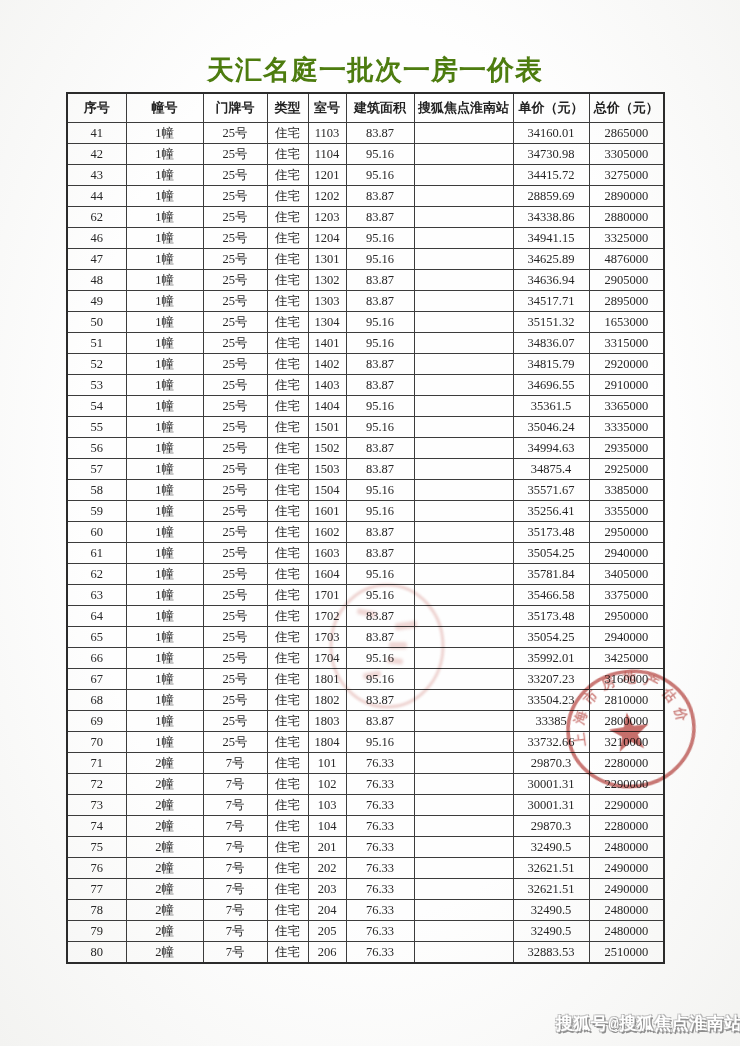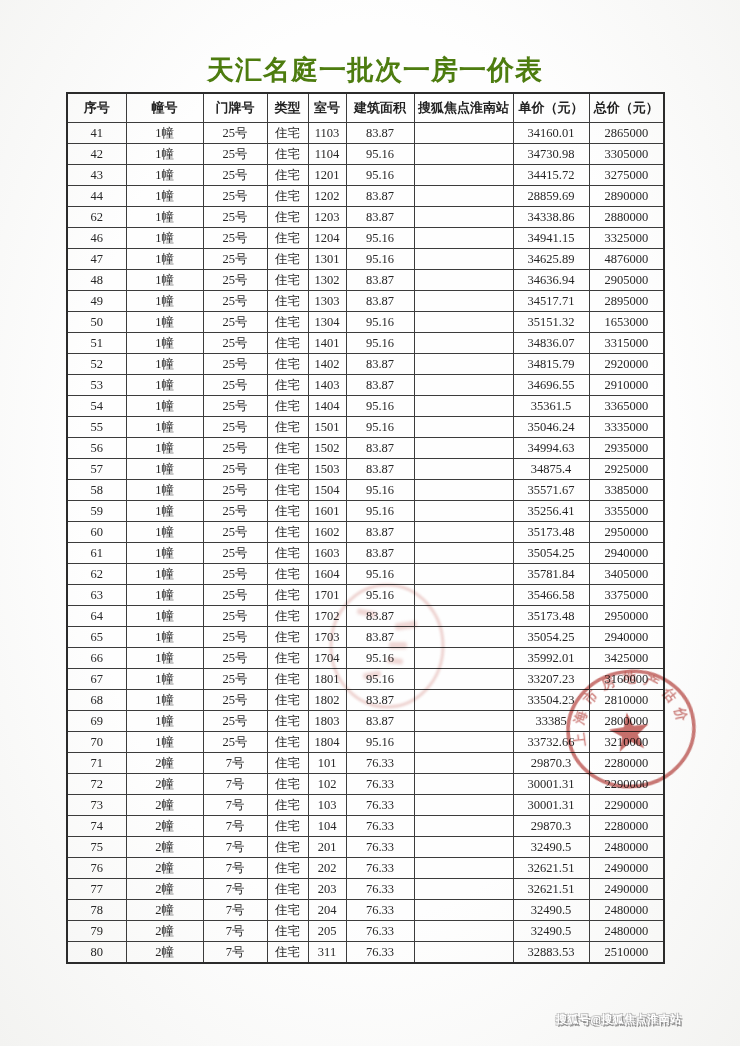--- a/index.html
+++ b/index.html
@@ -29,22 +29,22 @@
   table.price-table td{
     border:1px solid #3c3c3c;height:20px;
     font-size:12.5px;text-align:center;vertical-align:middle;
     padding:0;color:#262626;white-space:nowrap;overflow:hidden;
   }
   .stamp{position:absolute;mix-blend-mode:multiply;pointer-events:none;}
   #stamp-large{left:551px;top:654px;}
   #stamp-faint{left:323px;top:580px;}
   .watermark{
     position:absolute;left:556px;top:1012px;width:180px;
-    font-family:Liberation Serif, serif;
-    font-size:11px;font-weight:bold;letter-spacing:0.5px;
+    font-family:Liberation Mono, monospace;
+    font-size:17px;font-weight:bold;letter-spacing:0.5px;
     color:#ffffff;
     text-shadow:1.5px 1.5px 0 #8f8f8f,-1px -1px 0 #c9c9c9,1px -1px 0 #b5b5b5,-1px 1px 0 #b5b5b5;
     white-space:nowrap;
   }
 </style>
 </head>
 <body>
 
 <div class="page">
 
@@ -503,21 +503,21 @@
           <td>76.33</td>
           <td></td>
           <td>32490.5</td>
           <td>2480000</td>
         </tr>
         <tr>
           <td>80</td>
           <td>2幢</td>
           <td>7号</td>
           <td>住宅</td>
-          <td>311</td>
+          <td>206</td>
           <td>76.33</td>
           <td></td>
           <td>32883.53</td>
           <td>2510000</td>
         </tr>
       </tbody>
   </table>
 
   <svg id="stamp-faint" class="stamp" width="128" height="134" viewBox="0 0 128 134">
     <g opacity="0.55">

